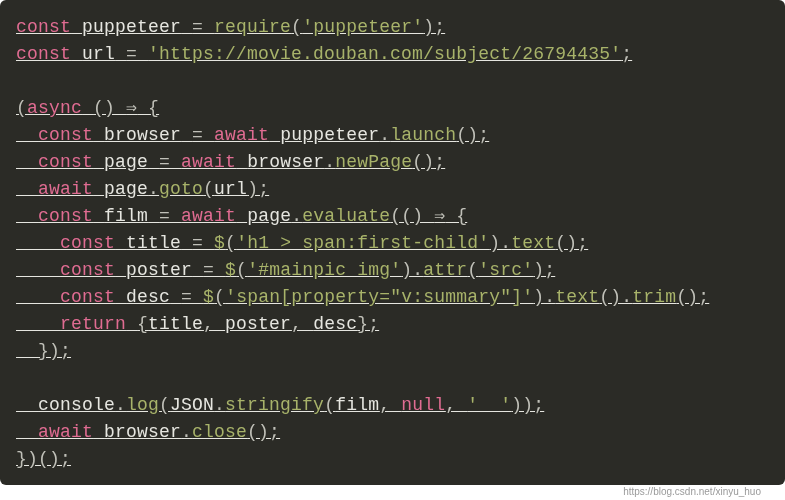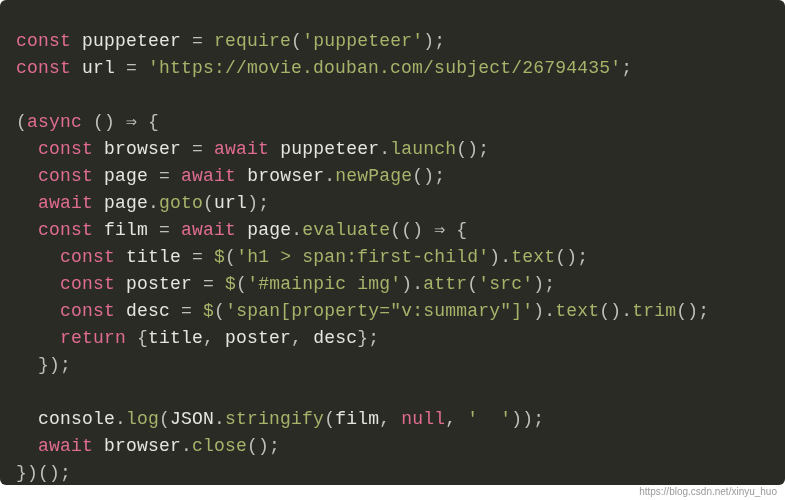--- a/index.html
+++ b/index.html
@@ -8,32 +8,33 @@
     width: 785px;
     height: 500px;
     overflow: hidden;
     background: #ffffff;
   }
   .code-block {
     box-sizing: border-box;
     width: 785px;
     height: 485px;
     background: #2b2b26;
-    padding: 28px 16px;
+    padding: 14px 16px;
     font-family: "SFMono-Regular", Consolas, "Liberation Mono", Menlo, Courier, monospace;
     font-size: 18px;
     line-height: 27px;
     white-space: pre;
     color: #e6e6e0;
     border-radius: 6px;
     letter-spacing: 0.2px;
+    text-decoration: underline;
   }
   .watermark {
     position: absolute;
-    right: 8px;
+    right: 24px;
     top: 486px;
     font-family: Arial, Helvetica, sans-serif;
     font-size: 10px;
     color: #9a9a9a;
   }
   
   .kw     { color: #e06c92; }   
   .ident  { color: #e6e6e0; }   
   .func   { color: #a8b36a; }   
   .str    { color: #a8b36a; }   

